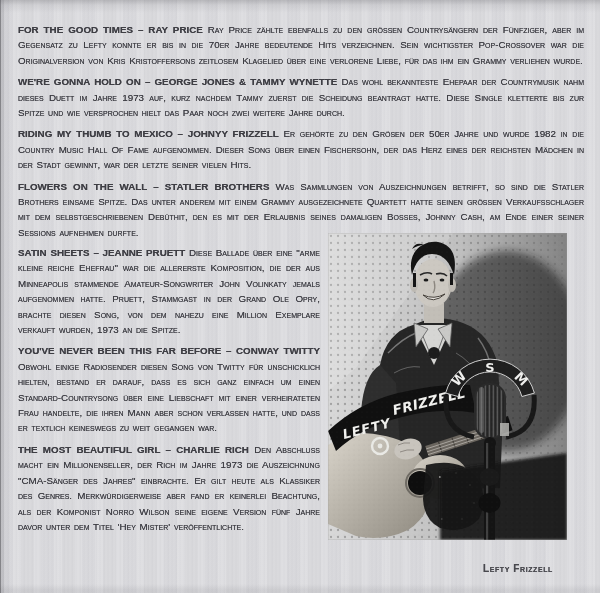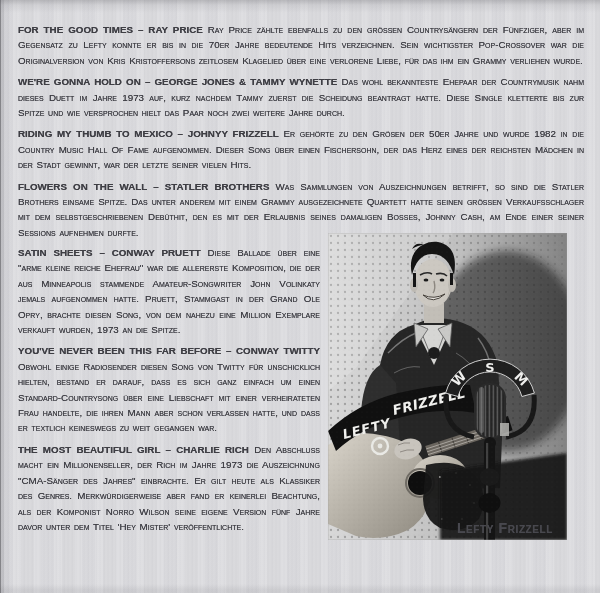--- a/index.html
+++ b/index.html
@@ -25,42 +25,42 @@
     font-variant:small-caps;
     letter-spacing:0px;word-spacing:1px;
     text-shadow:0 0 0.6px rgba(62,62,70,0.85);
   }
   p.entry b{font-weight:bold;}
   .photo{
     position:absolute;left:328px;top:233px;width:239px;height:307px;
   }
   .photo svg{display:block;}
   .caption{
-    position:absolute;top:520px;right:47px;
-    font-size:14px;font-weight:bold;font-variant:small-caps;
+    position:absolute;top:563px;right:47px;
+    font-size:10px;font-weight:bold;font-variant:small-caps;
     letter-spacing:0.6px;color:#48484e;
     text-shadow:0 0 0.6px rgba(72,72,78,0.8);
     text-align:center;
   }
   .svgtxt{font-family:"DejaVu Sans", sans-serif;}
 </style>
 </head>
 <body>
 
 <div class="scan">
 
   <div class="textcol textcol-wide">
     <p class="entry"><b>FOR THE GOOD TIMES – RAY PRICE</b> <span>Ray Price zählte ebenfalls zu den grössen Countrysängern der Fünfziger, aber im Gegensatz zu Lefty konnte er bis in die 70er Jahre bedeutende Hits verzeichnen. Sein wichtigster Pop-Crossover war die Originalversion von Kris Kristoffersons zeitlosem Klagelied über eine verlorene Liebe, für das ihm ein Grammy verliehen wurde.</span></p>
     <p class="entry"><b>WE'RE GONNA HOLD ON – GEORGE JONES &amp; TAMMY WYNETTE</b> <span>Das wohl bekannteste Ehepaar der Countrymusik nahm dieses Duett im Jahre 1973 auf, kurz nachdem Tammy zuerst die Scheidung beantragt hatte. Diese Single kletterte bis zur Spitze und wie versprochen hielt das Paar noch zwei weitere Jahre durch.</span></p>
     <p class="entry"><b>RIDING MY THUMB TO MEXICO – JOHNYY FRIZZELL</b> <span>Er gehörte zu den Grösen der 50er Jahre und wurde 1982 in die Country Music Hall Of Fame aufgenommen. Dieser Song über einen Fischersohn, der das Herz eines der reichsten Mädchen in der Stadt gewinnt, war der letzte seiner vielen Hits.</span></p>
     <p class="entry"><b>FLOWERS ON THE WALL – STATLER BROTHERS</b> <span>Was Sammlungen von Auszeichnungen betrifft, so sind die Statler Brothers einsame Spitze. Das unter anderem mit einem Grammy ausgezeichnete Quartett hatte seinen grössen Verkaufsschlager mit dem selbstgeschriebenen Debüthit, den es mit der Erlaubnis seines damaligen Bosses, Johnny Cash, am Ende einer seiner Sessions aufnehmen durfte.</span></p>
   </div>
 
   <div class="textcol textcol-narrow">
-    <p class="entry"><b>SATIN SHEETS – CONWAY PRUETT</b> <span>Diese Ballade über eine "arme kleine reiche Ehefrau" war die allererste Komposition, die der aus Minneapolis stammende Amateur-Songwriter John Volinkaty jemals aufgenommen hatte. Pruett, Stammgast in der Grand Ole Opry, brachte diesen Song, von dem nahezu eine Million Exemplare verkauft wurden, 1973 an die Spitze.</span></p>
+    <p class="entry"><b>SATIN SHEETS – JEANNE PRUETT</b> <span>Diese Ballade über eine "arme kleine reiche Ehefrau" war die allererste Komposition, die der aus Minneapolis stammende Amateur-Songwriter John Volinkaty jemals aufgenommen hatte. Pruett, Stammgast in der Grand Ole Opry, brachte diesen Song, von dem nahezu eine Million Exemplare verkauft wurden, 1973 an die Spitze.</span></p>
     <p class="entry"><b>YOU'VE NEVER BEEN THIS FAR BEFORE – CONWAY TWITTY</b> <span>Obwohl einige Radiosender diesen Song von Twitty für unschicklich hielten, bestand er darauf, dass es sich ganz einfach um einen Standard-Countrysong über eine Liebschaft mit einer verheirateten Frau handelte, die ihren Mann aber schon verlassen hatte, und dass er textlich keineswegs zu weit gegangen war.</span></p>
     <p class="entry"><b>THE MOST BEAUTIFUL GIRL – CHARLIE RICH</b> <span>Den Abschluss macht ein Millionenseller, der Rich im Jahre 1973 die Auszeichnung "CMA-Sänger des Jahres" einbrachte. Er gilt heute als Klassiker des Genres. Merkwürdigerweise aber fand er keinerlei Beachtung, als der Komponist Norro Wilson seine eigene Version fünf Jahre davor unter dem Titel 'Hey Mister' veröffentlichte.</span></p>
   </div>
 
   <div class="photo">
     <svg viewBox="0 0 239 307" width="239" height="307">
       <defs>
         <pattern id="peg" width="7" height="7" patternUnits="userSpaceOnUse">
           <circle cx="3" cy="3" r="1.15" fill="#6c6c6c"></circle>
         </pattern>

